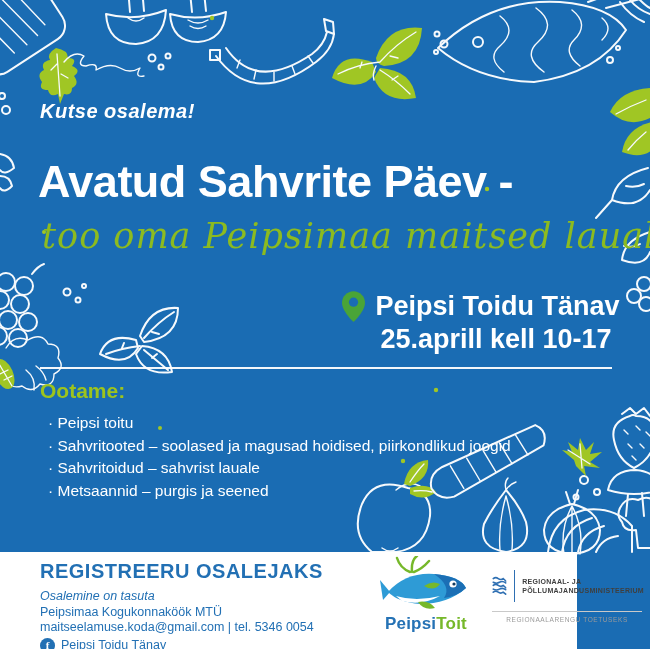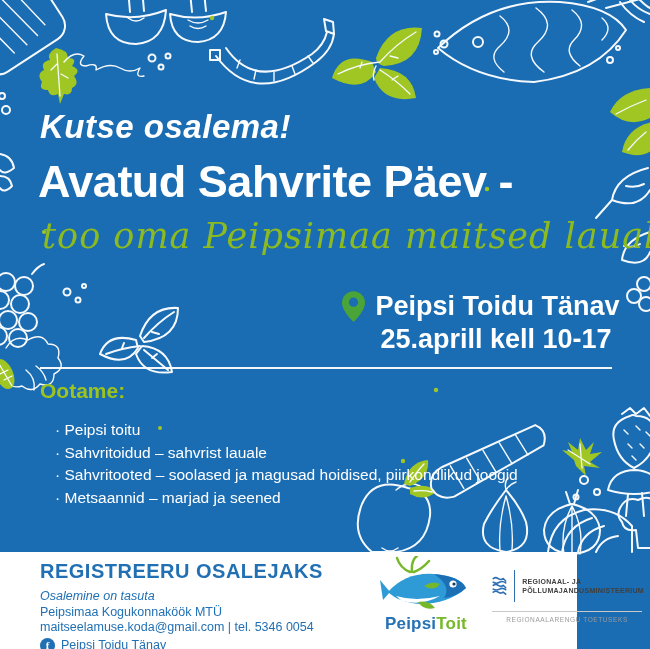--- a/index.html
+++ b/index.html
@@ -7,36 +7,36 @@
           font-family:"Liberation Sans",sans-serif;}
   
   .doodles{position:absolute;left:0;top:0;width:650px;height:649px;pointer-events:none;opacity:.96;}
   .doodles path,.doodles circle,.doodles rect,.doodles ellipse,.doodles line{
       stroke:#fff;fill:none;stroke-width:2;stroke-linecap:round;stroke-linejoin:round;}
   .doodles .gfill{fill:#a6ca1f;stroke:none;}
   .doodles .gvein{stroke:#fff;stroke-width:1.3;fill:none;}
   .doodles .dot{fill:#a6ca1f;stroke:none;}
   .doodles .thin{stroke-width:1.4;}
 
-  .invite{position:absolute;left:40px;top:108px;color:#fff;font-size:33px;font-style:italic;
+  .invite{position:absolute;left:40px;top:100px;color:#fff;font-size:20px;font-style:italic;
           font-weight:600;letter-spacing:.5px;white-space:nowrap;}
   .title{position:absolute;left:38px;top:156px;color:#fff;font-size:45px;font-weight:700;
          letter-spacing:-.5px;white-space:nowrap;}
   .tagline{position:absolute;left:42px;top:216px;color:#8cbb20;font-size:35px;font-style:italic;
            font-family:"DejaVu Serif",serif;letter-spacing:1px;white-space:nowrap;}
 
   .loc{position:absolute;left:318px;top:290px;width:326px;color:#fff;font-weight:700;
        font-size:27px;line-height:33px;text-align:center;}
   .loc-row1{display:flex;align-items:center;justify-content:center;gap:10px;}
   .loc-row2{padding-left:30px;}
 
   .divider{position:absolute;left:40px;top:367px;width:572px;height:2px;background:rgba(255,255,255,.95);}
 
   .ootame{position:absolute;left:40px;top:379px;color:#9dc41d;font-size:21px;font-weight:700;}
-  .expect-list{position:absolute;left:40px;top:404px;margin:15px;padding:0;list-style:none;}
+  .expect-list{position:absolute;left:40px;top:404px;margin:8px;padding:0;list-style:none;}
   .expect-list li{color:#fff;font-size:15.5px;line-height:22.5px;font-weight:500;}
   .expect-list li::before{content:"· ";}
 
   .footer{position:absolute;left:0;top:552px;width:577px;height:97px;background:#fff;}
   .reg{position:absolute;left:40px;top:8px;color:#2270b4;}
   .reg-h{font-size:20px;font-weight:700;letter-spacing:.5px;}
   .reg-line{font-size:12.5px;line-height:15.5px;}
   .reg-note{font-style:italic;margin-top:6px;}
   .fb-row{display:flex;align-items:center;gap:6px;margin-top:2px;}
   .fb-icon{display:inline-flex;align-items:center;justify-content:center;width:15px;height:15px;
@@ -251,23 +251,23 @@
       <span>Peipsi Toidu Tänav</span>
     </div>
     <div class="loc-row2">25.aprill kell 10-17</div>
   </div>
 
   <div class="divider"></div>
 
   <div class="ootame">Ootame:</div>
   <ul class="expect-list">
     <li>Peipsi toitu</li>
+    <li>Sahvritooted – soolased ja magusad hoidised, piirkondlikud joogid</li>
     <li>Sahvritoidud – sahvrist lauale</li>
-    <li>Sahvritooted – soolased ja magusad hoidised, piirkondlikud joogid</li>
-    <li>Metsaannid – marjad ja seened</li>
+    <li>Metsaannid – purgis ja seened</li>
   </ul>
 
   <div class="footer">
     <div class="reg">
       <div class="reg-h">REGISTREERU OSALEJAKS</div>
       <div class="reg-line reg-note">Osalemine on tasuta</div>
       <div class="reg-line">Peipsimaa Kogukonnaköök MTÜ</div>
       <div class="reg-line">maitseelamuse.koda@gmail.com | tel. 5346 0054</div>
       <div class="fb-row">
         <span class="fb-icon">f</span>

